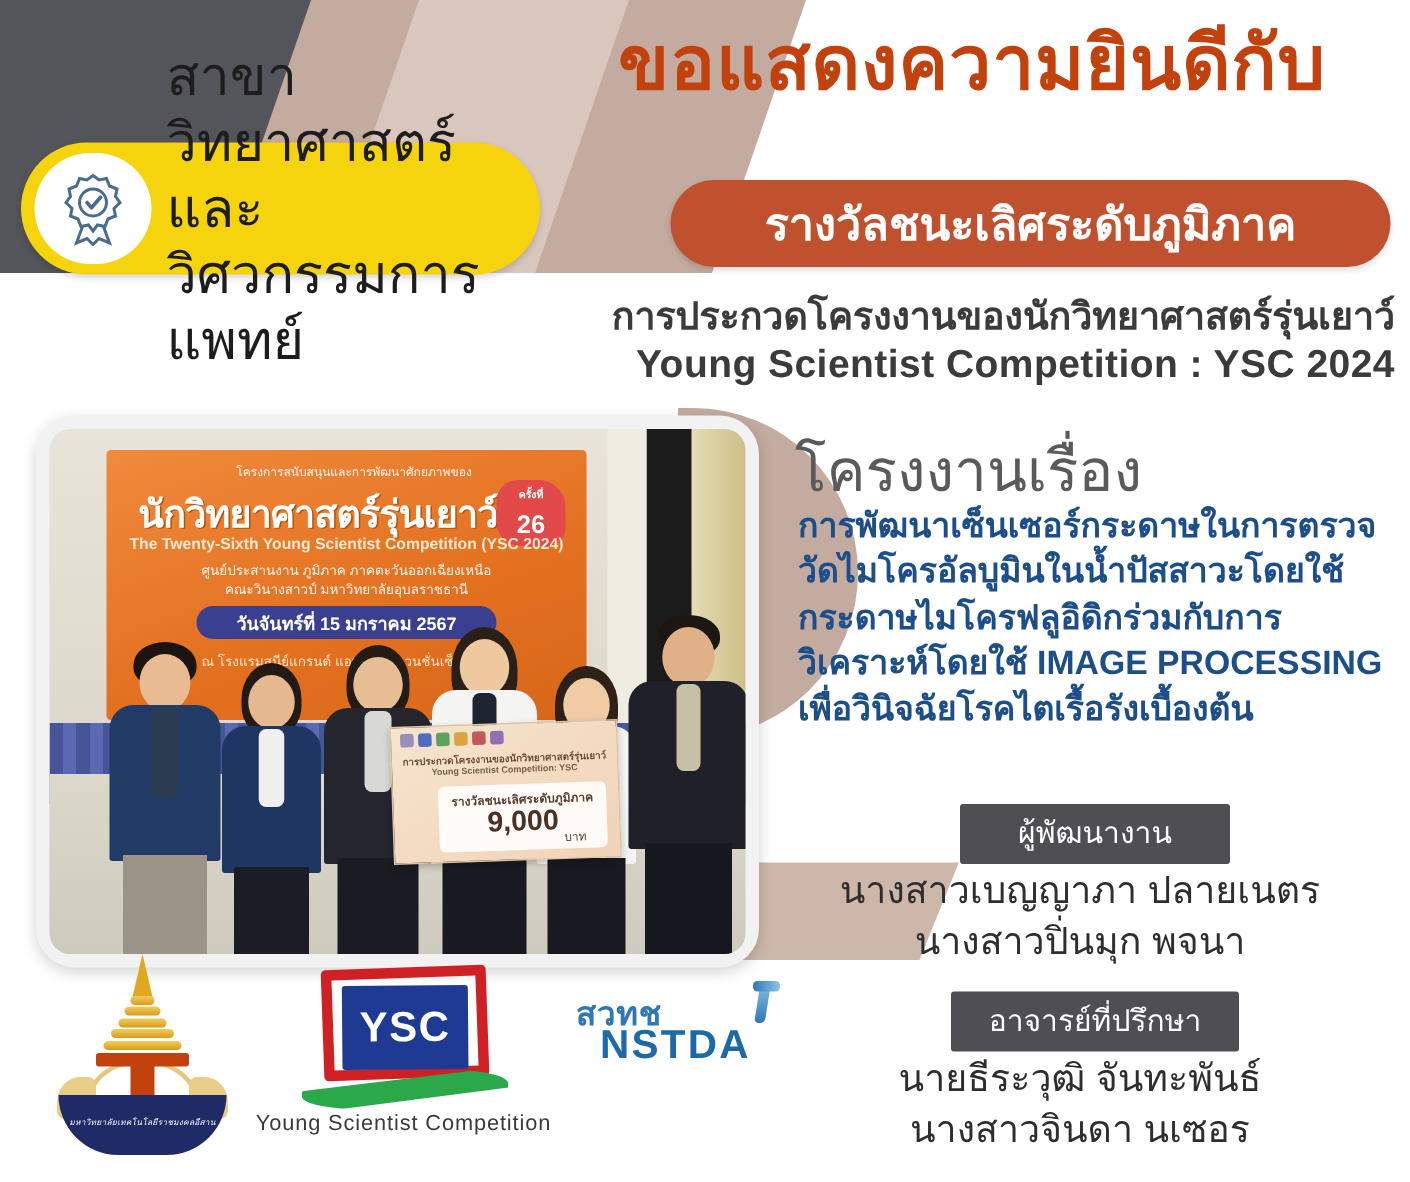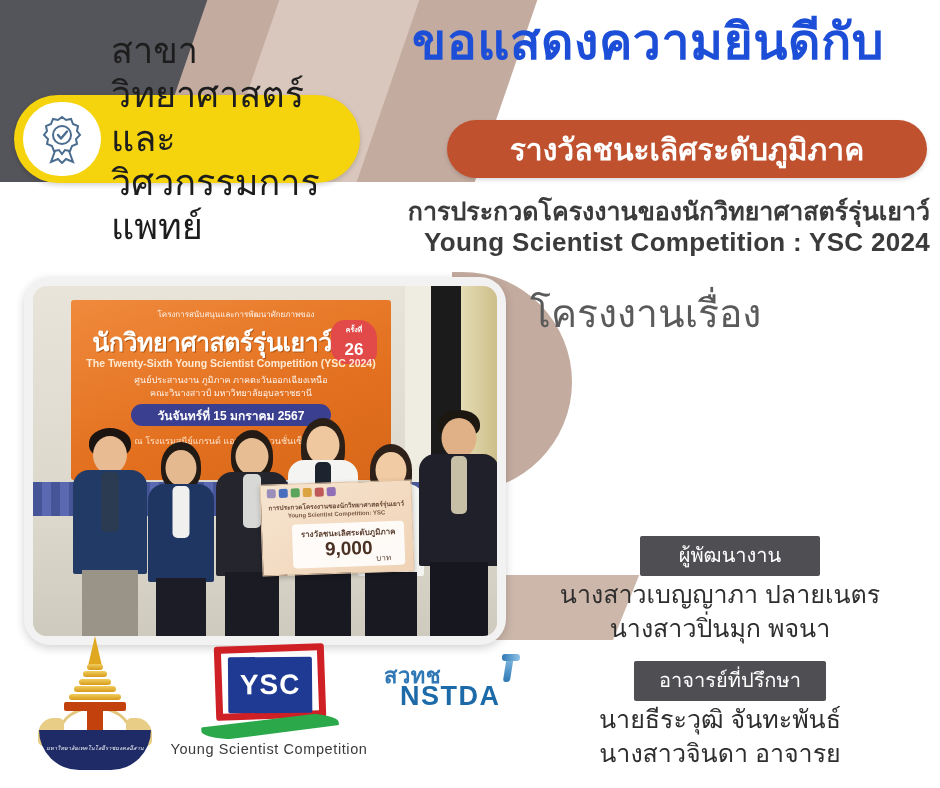--- a/index.html
+++ b/index.html
@@ -97,21 +97,21 @@
 
   
   .main-heading {
     position: absolute;
     left: 370px;
     top: 14px;
     width: 556px;
     text-align: center;
     font-size: 50px;
     font-weight: bold;
-    color: #1d4ed8;
+    color: #c2410c;
     letter-spacing: .5px;
     line-height: 1.15;
   }
 
   
   .branch-pill {
     position: absolute;
     left: 14px;
     top: 95px;
     width: 346px;
@@ -589,31 +589,32 @@
           <div class="cheque-prize">รางวัลชนะเลิศระดับภูมิภาค</div>
           <div class="cheque-amount">9,000</div>
           <div class="cheque-unit">บาท</div>
         </div>
       </div>
 
     </div>
   </div>
 
   <div class="project-label">โครงงานเรื่อง</div>
+  <div class="project-title">การพัฒนาเซ็นเซอร์กระดาษในการตรวจวัดไมโครอัลบูมินในน้ำปัสสาวะโดยใช้กระดาษไมโครฟลูอิดิกร่วมกับการวิเคราะห์โดยใช้ IMAGE PROCESSING เพื่อวินิจฉัยโรคไตเรื้อรังเบื้องต้น</div>
 
   <div class="chip chip-dev">ผู้พัฒนางาน</div>
   <div class="names names-dev">
     <div>นางสาวเบญญาภา ปลายเนตร</div>
     <div>นางสาวปิ่นมุก พจนา</div>
   </div>
 
   <div class="chip chip-adv">อาจารย์ที่ปรึกษา</div>
   <div class="names names-adv">
     <div>นายธีระวุฒิ จันทะพันธ์</div>
-    <div>นางสาวจินดา อาจารย</div>
+    <div>นางสาวจินดา นเซอร</div>
   </div>
 
   <div class="logo-uni">
     <div class="uni-spire"></div>
     <div class="uni-tiers">
       <span style="width:16px;"></span>
       <span style="width:24px;"></span>
       <span style="width:32px;"></span>
       <span style="width:42px;"></span>
       <span style="width:52px;"></span>

